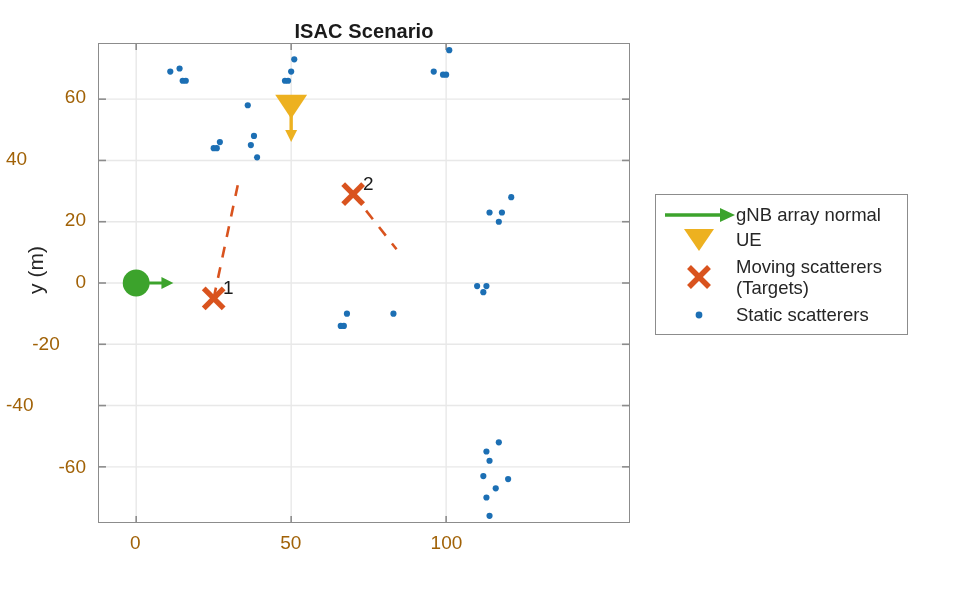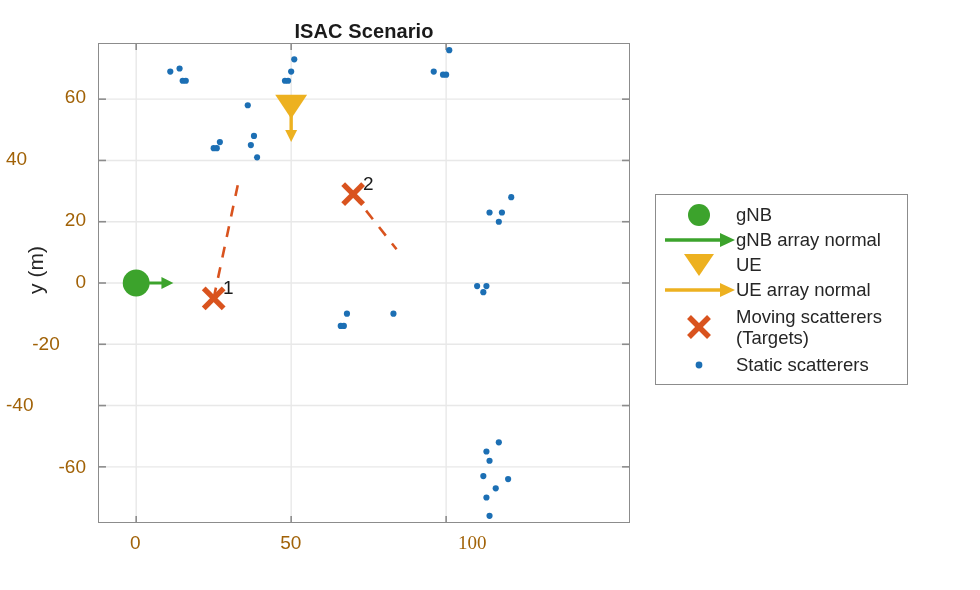--- a/index.html
+++ b/index.html
@@ -214,21 +214,21 @@
         <line x1="105.1111111111111" y1="245.3846153846154" x2="125.1111111111111" y2="265.38461538461536" stroke="#D9531E" stroke-width="5.4" stroke-linecap="butt"></line>
         <line x1="125.1111111111111" y1="245.3846153846154" x2="105.1111111111111" y2="265.38461538461536" stroke="#D9531E" stroke-width="5.4" stroke-linecap="butt"></line>
         <line x1="245.1111111111111" y1="140.76923076923077" x2="265.1111111111111" y2="160.76923076923077" stroke="#D9531E" stroke-width="5.4" stroke-linecap="butt"></line>
         <line x1="265.1111111111111" y1="140.76923076923077" x2="245.1111111111111" y2="160.76923076923077" stroke="#D9531E" stroke-width="5.4" stroke-linecap="butt"></line>
       </svg>
   </div>
 
   <div id="tick-labels">
       <div class="tick-label" style="left: 95.3333px; top: 532px; width: 80px; text-align: center;">0</div>
       <div class="tick-label" style="left: 250.889px; top: 532px; width: 80px; text-align: center;">50</div>
-      <div class="tick-label" style="left: 406.444px; top: 532px; width: 80px; text-align: right; font-family: Liberation Serif, serif;">100</div>
+      <div class="tick-label" style="left: 406.444px; top: 532px; width: 80px; text-align: center;">100</div>
       <div class="tick-label" style="left: 6px; top: 455.615px; width: 80px; text-align: right;">-60</div>
       <div class="tick-label" style="left: 6px; top: 394.077px; width: 80px; text-align: left;">-40</div>
       <div class="tick-label" style="left: 6px; top: 332.538px; width: 80px; text-align: center;">-20</div>
       <div class="tick-label" style="left: 6px; top: 271px; width: 80px; text-align: right;">0</div>
       <div class="tick-label" style="left: 6px; top: 209.462px; width: 80px; text-align: right;">20</div>
       <div class="tick-label" style="left: 6px; top: 147.923px; width: 80px; text-align: left;">40</div>
       <div class="tick-label" style="left: 6px; top: 86.3846px; width: 80px; text-align: right;">60</div>
     </div>
 
   <div id="xlabel">x (m)</div>
@@ -237,58 +237,37 @@
   <div id="point-labels">
       <div class="target-label" style="left: 223.111px; top: 277.385px;">1</div>
       <div class="target-label" style="left: 363.111px; top: 172.769px;">2</div>
     </div>
 
   <div id="legend">
       <div class="legend-row">
         <div class="legend-key">
           <div style="position: absolute; left: 0px; top: 50%; transform: translateY(-50%);">
             <svg width="74" height="26" viewBox="0 0 74 26" style="display: block;">
-              <circle cx="37" cy="13" r="11" fill="#3CA32C"></circle>
-            </svg>
-          </div>
-        </div>
-        <div class="legend-text">gNB</div>
-      </div>
-      <div class="legend-row">
-        <div class="legend-key">
-          <div style="position: absolute; left: 0px; top: 50%; transform: translateY(-50%);">
-            <svg width="74" height="26" viewBox="0 0 74 26" style="display: block;">
               <line x1="3" y1="13" x2="60" y2="13" stroke="#3CA32C" stroke-width="3.4"></line>
               <polygon points="73,13 58,6 58,20" fill="#3CA32C"></polygon>
             </svg>
           </div>
         </div>
         <div class="legend-text">gNB array normal</div>
       </div>
       <div class="legend-row">
         <div class="legend-key">
           <div style="position: absolute; left: 0px; top: 50%; transform: translateY(-50%);">
             <svg width="74" height="26" viewBox="0 0 74 26" style="display: block;">
               <polygon points="22,2 52,2 37,24" fill="#EDB120"></polygon>
             </svg>
           </div>
         </div>
         <div class="legend-text">UE</div>
       </div>
-      <div class="legend-row">
-        <div class="legend-key">
-          <div style="position: absolute; left: 0px; top: 50%; transform: translateY(-50%);">
-            <svg width="74" height="26" viewBox="0 0 74 26" style="display: block;">
-              <line x1="3" y1="13" x2="60" y2="13" stroke="#EDB120" stroke-width="3.4"></line>
-              <polygon points="73,13 58,6 58,20" fill="#EDB120"></polygon>
-            </svg>
-          </div>
-        </div>
-        <div class="legend-text">UE array normal</div>
-      </div>
       <div class="legend-row tall">
         <div class="legend-key">
           <div style="position: absolute; left: 0px; top: 50%; transform: translateY(-50%);">
             <svg width="74" height="26" viewBox="0 0 74 26" style="display: block;">
               <line x1="27" y1="3" x2="47" y2="23" stroke="#D9531E" stroke-width="5.4"></line>
               <line x1="47" y1="3" x2="27" y2="23" stroke="#D9531E" stroke-width="5.4"></line>
             </svg>
           </div>
         </div>
         <div class="legend-text">Moving scatterers

